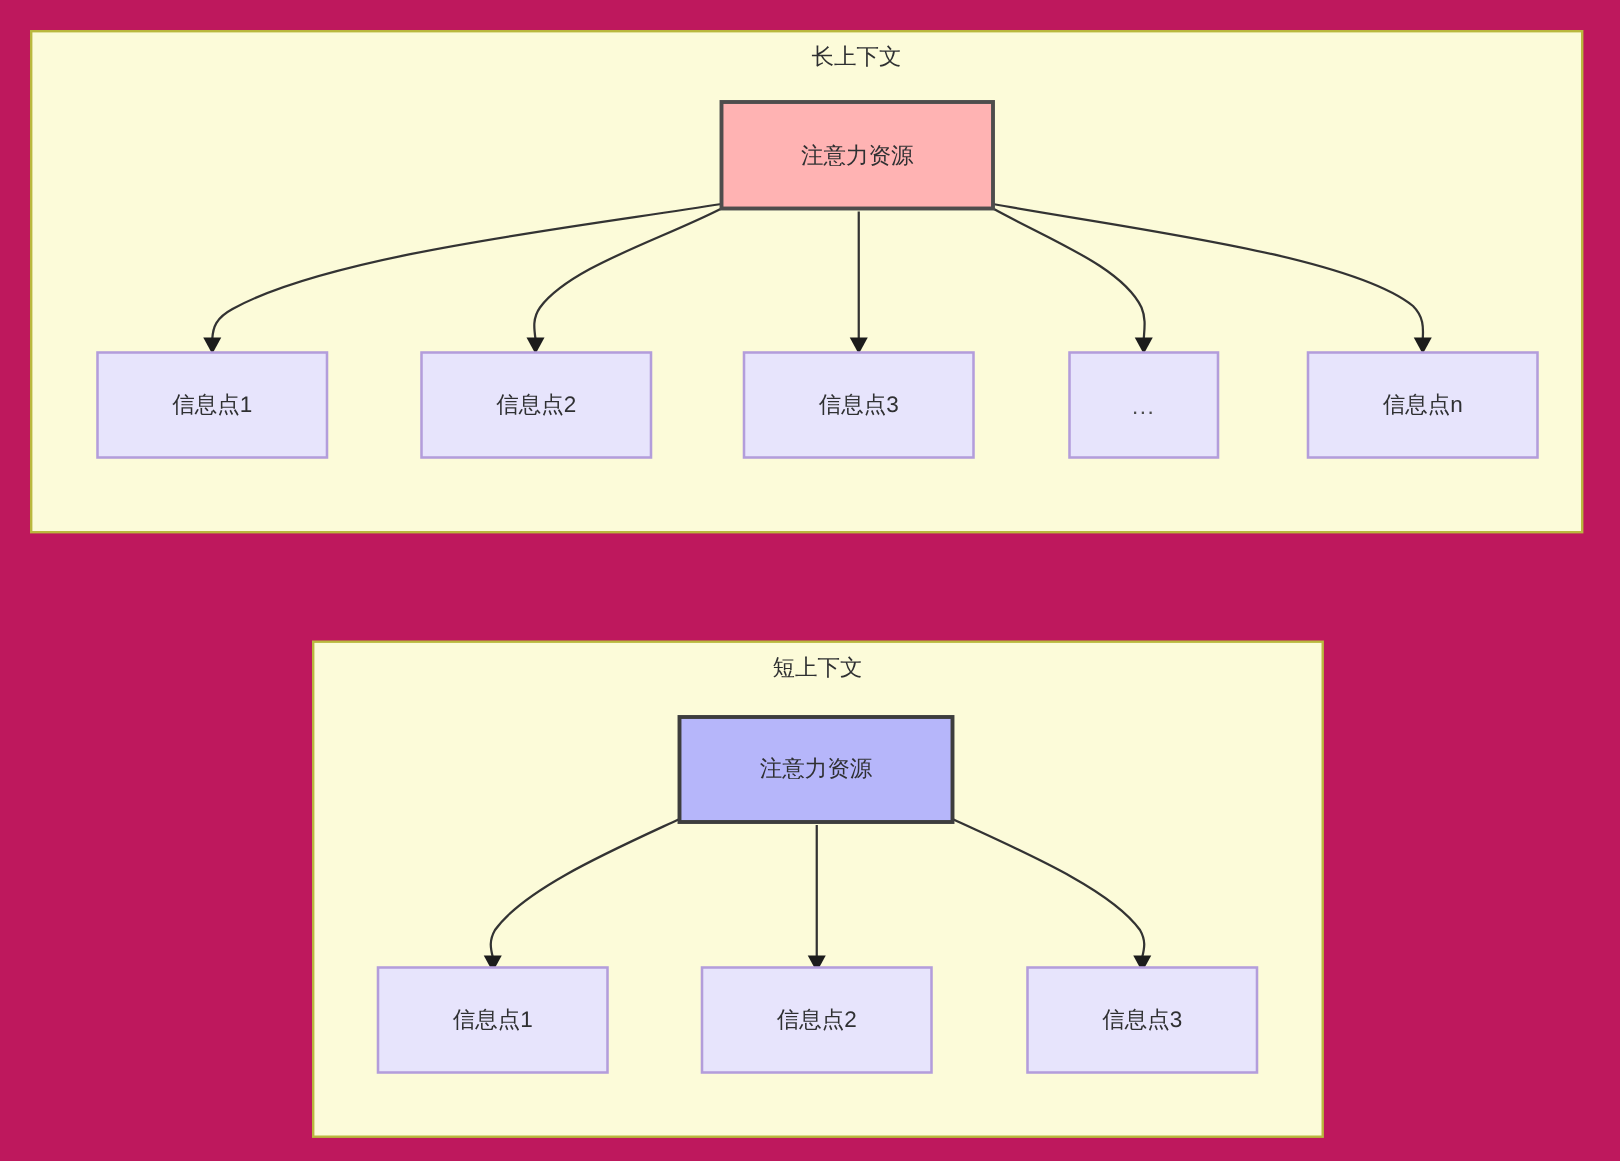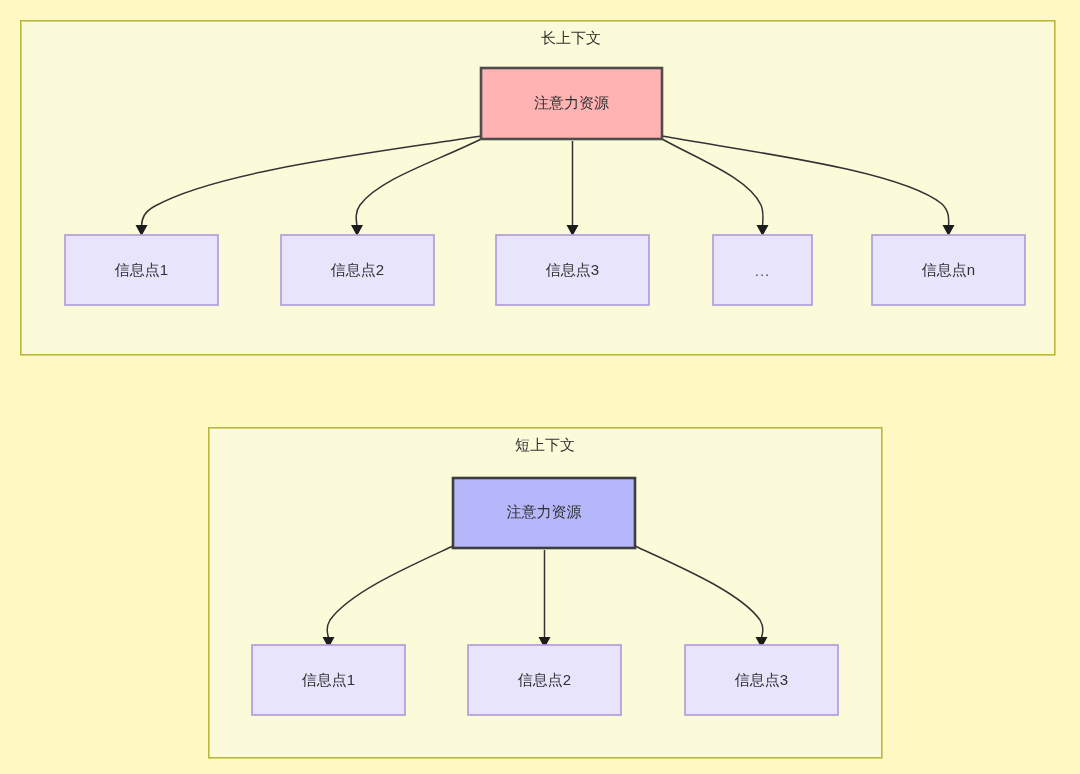--- a/index.html
+++ b/index.html
@@ -8,21 +8,21 @@
     padding: 0;
     background: #ffffff;
   }
   body {
     font-family: "Liberation Sans", "DejaVu Sans", sans-serif;
   }
   #stage {
     position: relative;
     width: 1080px;
     height: 774px;
-    background: #fef9c3;
+    background: #be185d;
     overflow: hidden;
   }
   svg.canvas {
     position: absolute;
     left: 0;
     top: 0;
     width: 1080px;
     height: 774px;
   }
   .panel-rect {

